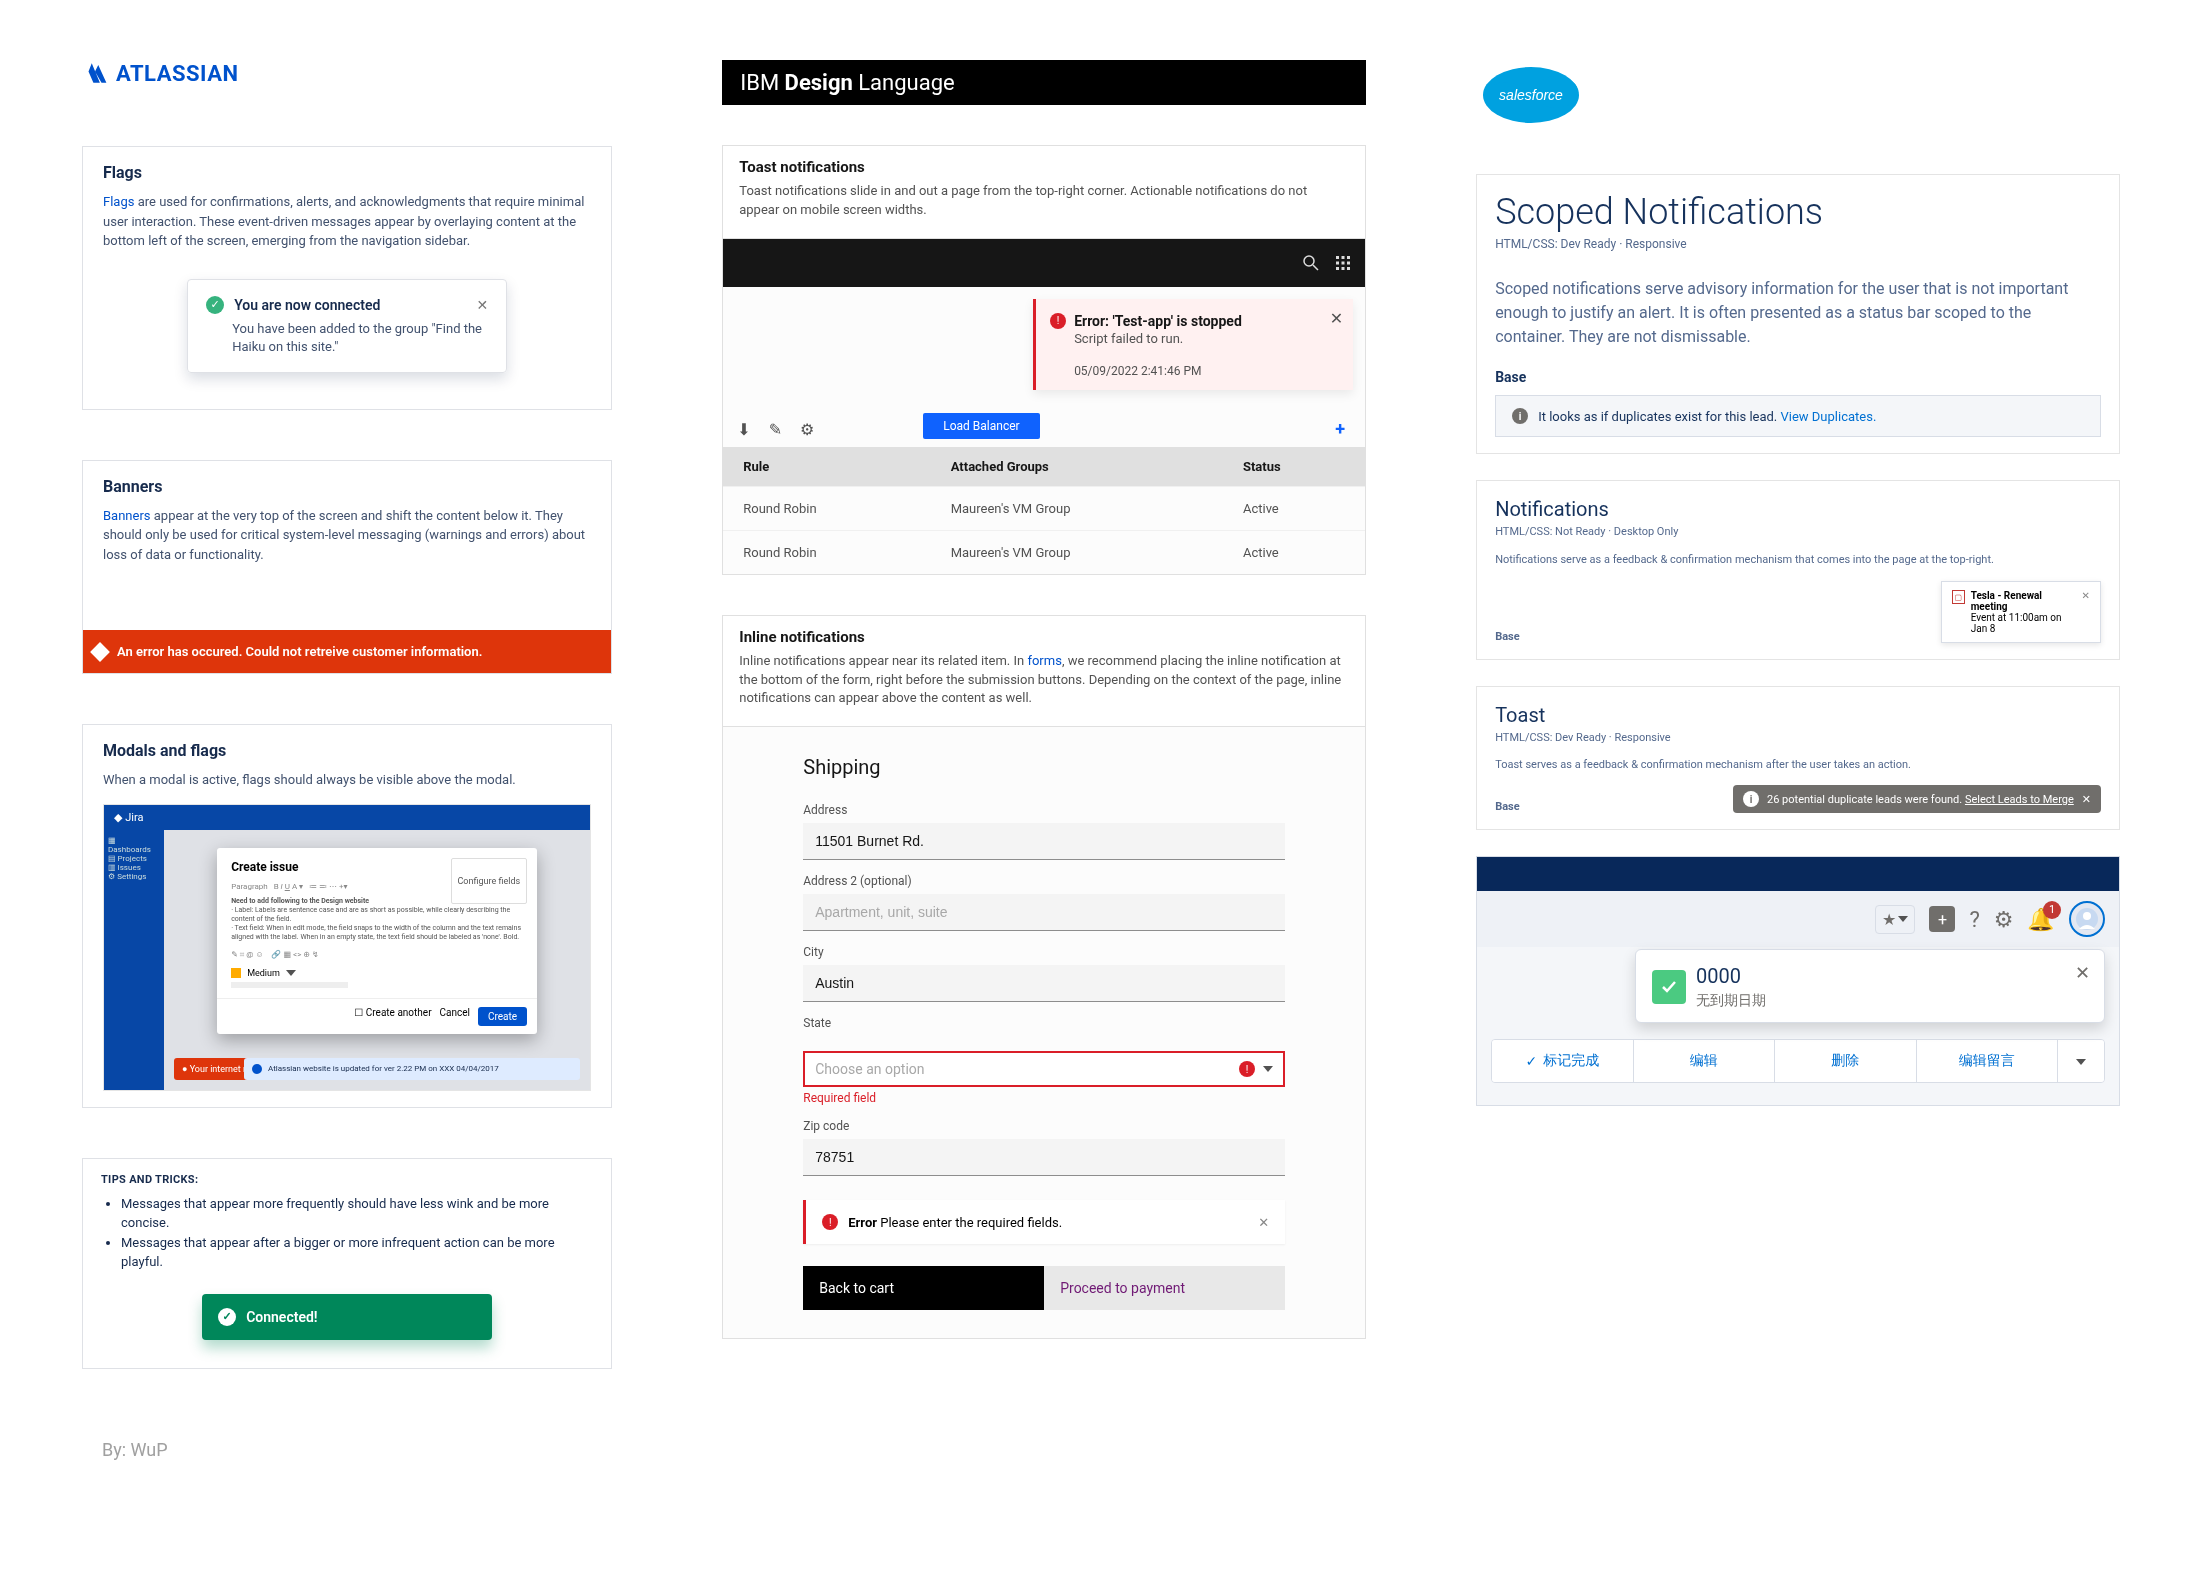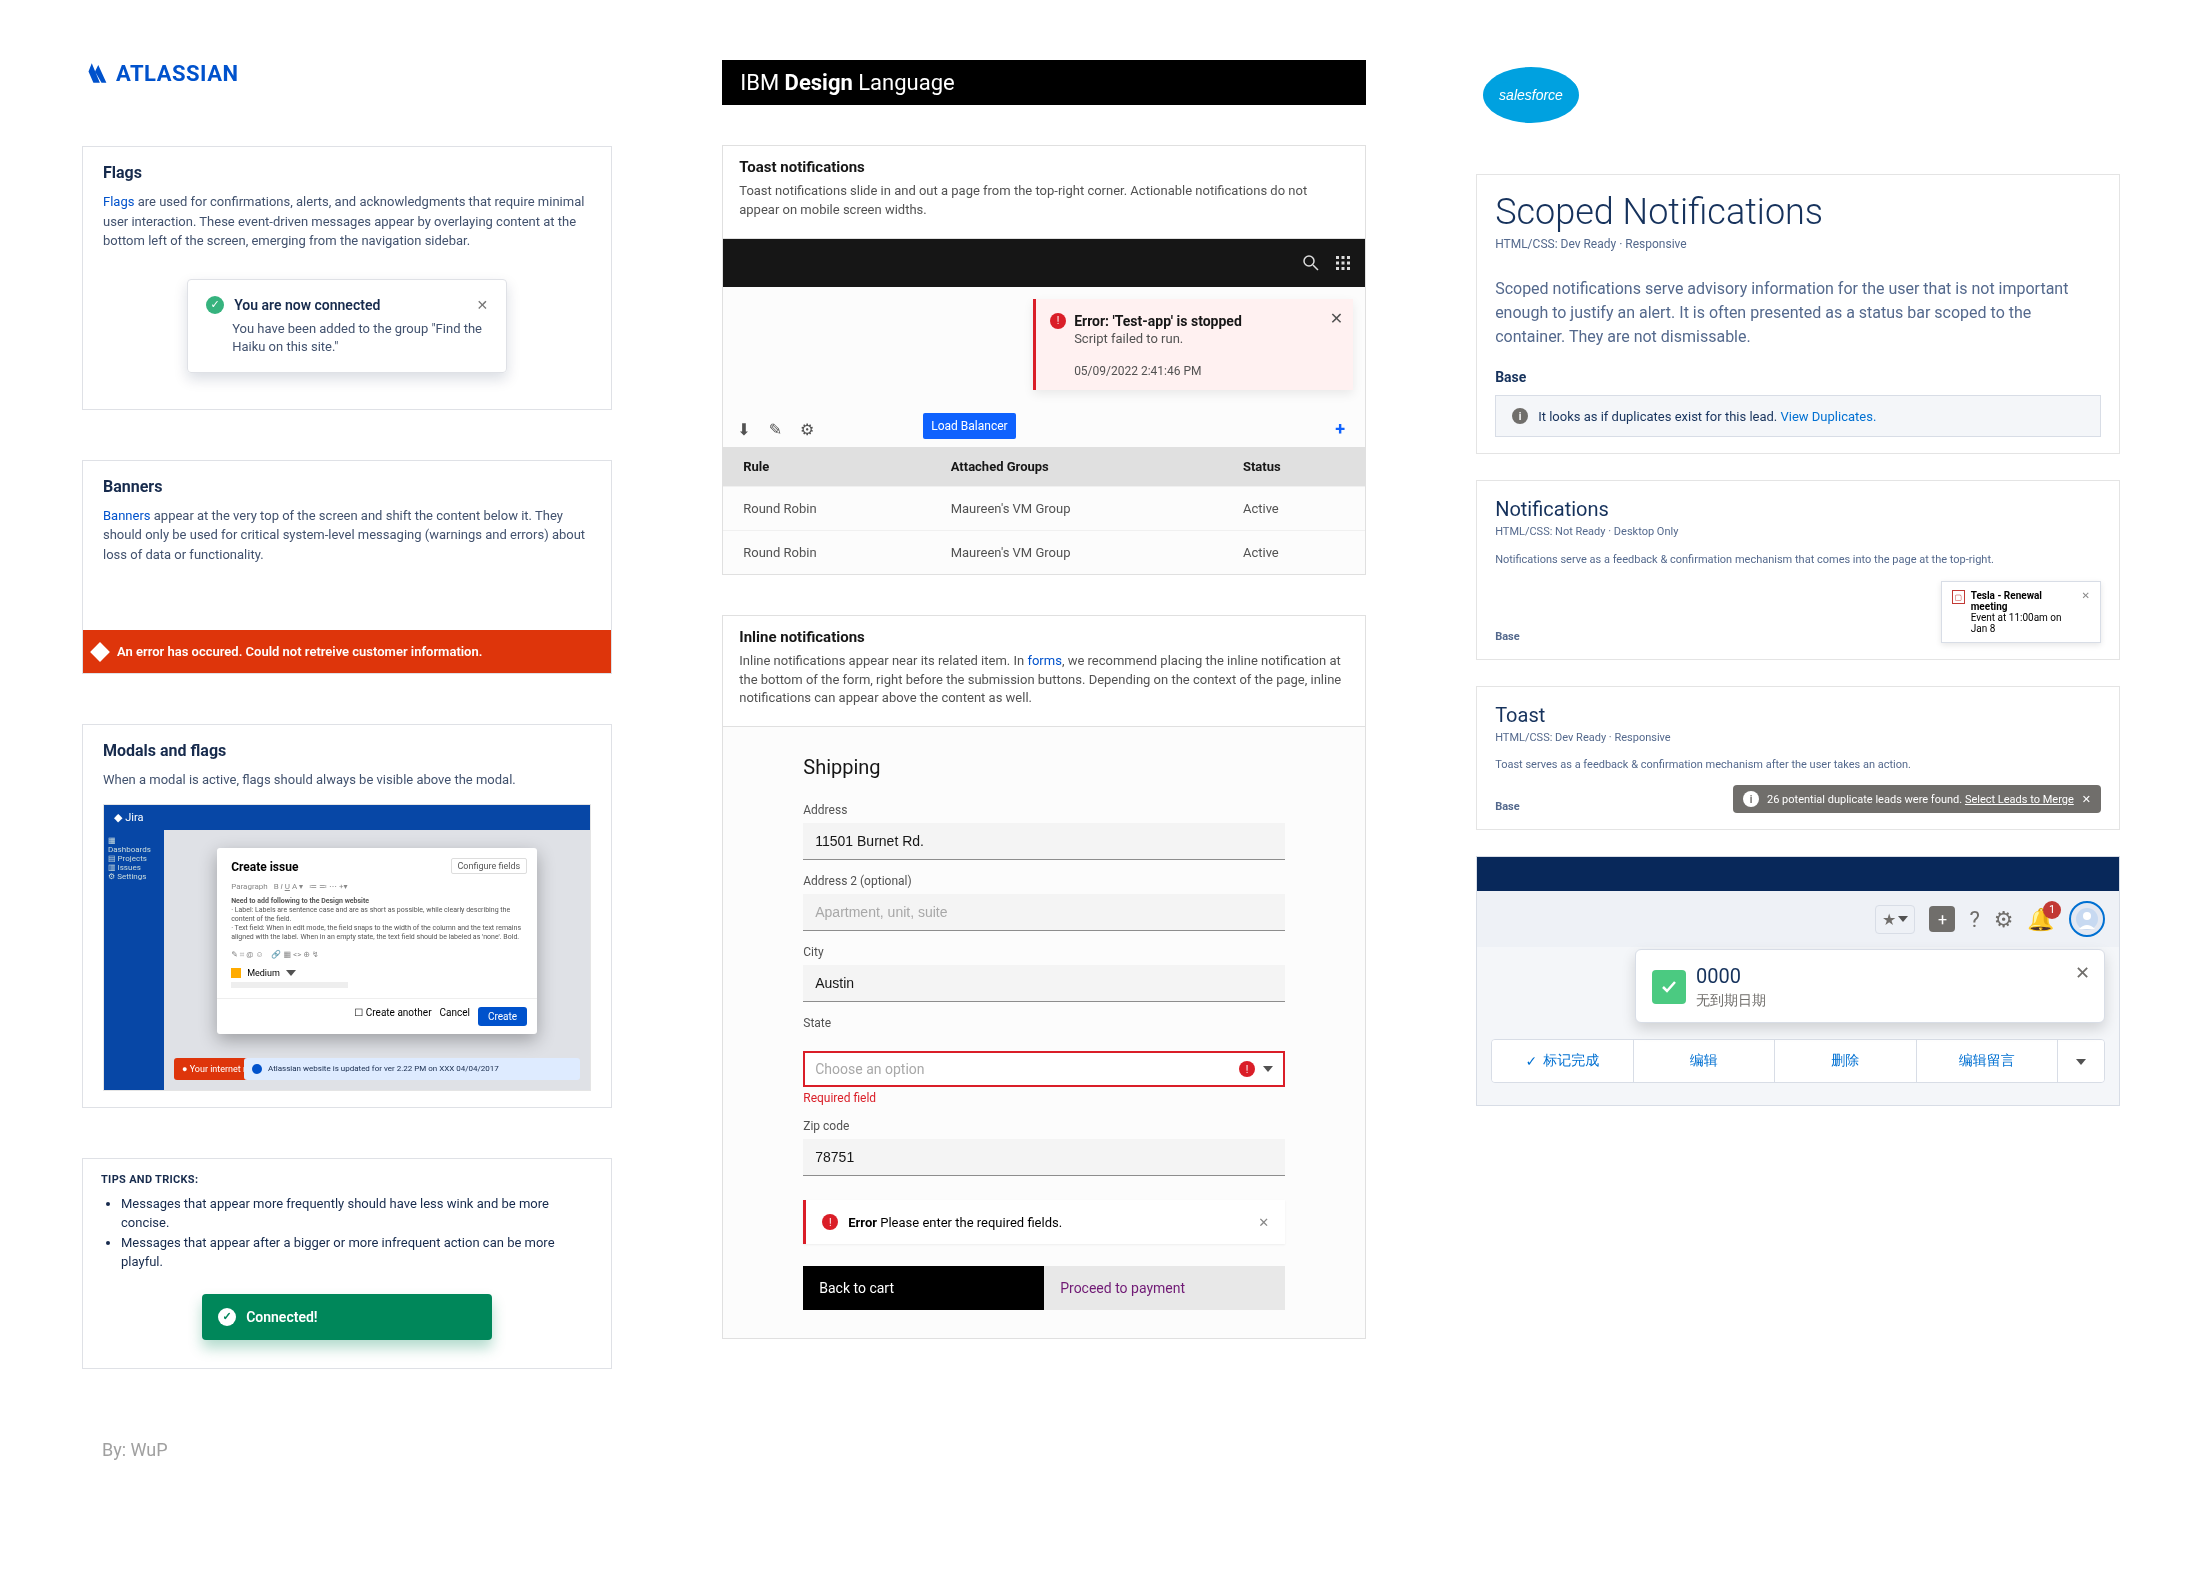--- a/index.html
+++ b/index.html
@@ -40,21 +40,21 @@
   .ibm-demo { border-top:1px solid #e0e0e0; margin:18px -16px -24px; padding:0; background:#fcfcfc; }
   .ibm-topbar { background:#161616; height:48px; display:flex; align-items:center; justify-content:flex-end; padding:0 12px; gap:12px; }
   .ibm-topbar .icw { width:20px; color:#fff; opacity:.85; }
   .ibm-toast { position:relative; min-height:160px; }
   .ibm-toast .tile { position:absolute; right:12px; top:12px; width:320px; background:#fff1f1; border-left:3px solid #da1e28; padding:14px 14px 12px 14px; box-shadow:0 4px 10px rgba(0,0,0,.08); }
   .ibm-toast .t-title { font-weight:700; font-size:14px; color:#161616; }
   .ibm-toast .t-body { font-size:13px; color:#525252; margin-top:2px; }
   .ibm-toast .t-time { font-size:12px; color:#525252; margin-top:18px; }
   .ibm-toast .t-close { position:absolute; top:10px; right:10px; color:#525252; cursor:pointer; }
   .ibm-toast .icons-row { position:absolute; bottom:8px; left:14px; display:flex; gap:18px; color:#525252; }
-  .ibm-toast .lb-pill { position:absolute; bottom:8px; left:200px; background:#0f62fe; color:#fff; font-size:12px; padding:6px 8px; border-radius:2px; }
+  .ibm-toast .lb-pill { position:absolute; bottom:8px; left:200px; background:#0f62fe; color:#fff; font-size:12px; padding:6px 20px; border-radius:2px; }
   .ibm-toast .plus { position:absolute; bottom:8px; right:20px; color:#0f62fe; font-size:18px; font-weight:700;}
   .ibm-table { width:100%; border-collapse:collapse; }
   .ibm-table th { text-align:left; background:#e0e0e0; font-size:13px; font-weight:700; padding:12px 20px; color:#161616;}
   .ibm-table td { font-size:13px; padding:14px 20px; color:#525252; border-top:1px solid #f0f0f0; }
   .ibm-form { padding:28px 80px 28px 80px; }
   .ibm-form h3 { font-size:20px; font-weight:400; margin-bottom:24px; color:#161616;}
   .ibm-form label { font-size:12px; color:#525252; display:block; margin-bottom:6px; margin-top:14px;}
   .ibm-form input, .ibm-form select { width:100%; background:#f4f4f4; border:none; border-bottom:1px solid #8d8d8d; padding:10px 12px; font-size:14px; color:#161616;}
   .ibm-form input::placeholder { color:#a8a8a8; }
   .ibm-form .select-err { border:2px solid #da1e28; background:#fff; display:flex; align-items:center; padding:8px 10px; color:#a8a8a8; font-size:14px;margin-top:21px;}
@@ -105,21 +105,21 @@
 
   
   .atl-jira { border:1px solid #e5e5e5;}
   .atl-jira .top { background:#0747A6; color:#fff; font-size:11px; padding:6px 10px;}
   .atl-jira .body { display:flex; background:#0747A6; min-height:260px;}
   .atl-jira .rail { width:60px; display:flex; flex-direction:column; padding:6px 4px; font-size:8px; color:#cdd;}
   .atl-jira .rail div{display:flex;align-items:center;gap:4px;}
   .atl-jira .stage { flex:1; background:#dfe1e6; position:relative; overflow:hidden;}
   .atl-modal { width:320px; background:#fff; border-radius:3px; margin:18px auto; padding:12px 14px; font-size:10px; position:relative; box-shadow:0 6px 18px rgba(0,0,0,.3);}
   .atl-modal .mh { font-weight:700; font-size:12px; margin-bottom:8px;}
-  .atl-modal .conf { position:absolute; top:10px; right:10px; font-size:9px; border:1px solid #ddd; padding:2px 6px; border-radius:2px; color:#555;}
+  .atl-modal .conf { position:absolute; top:10px; right:10px; font-size:9px; border:1px solid #ddd; padding:17px 6px; border-radius:2px; color:#555;}
   .atl-modal .fake { height:6px; background:#eee; margin:4px 0;} .atl-modal .fake.w40{width:40%;}
   .atl-modal .guide { font-size:7px; color:#555; line-height:1.3; margin-top:6px; }
   .atl-modalbar { border-top:1px solid #eee; margin:10px -14px -12px; padding:8px 10px; display:flex; justify-content:flex-end; gap:8px; font-size:10px;}
   .atl-modalbar .pc { background:#0052CC; color:#fff; padding:4px 10px; border-radius:3px;}
   .atl-red-flag { position:absolute; left:10px; bottom:10px; background:#DE350B; color:#fff; font-size:9px; padding:6px 8px; border-radius:3px;}
   .atl-info-row { position:absolute; left:80px; right:10px; bottom:10px; background:#deebff; color:#172b4d; font-size:8px; padding:6px 8px; border-radius:3px; display:flex; align-items:center; gap:6px;}
 </style>
 </head>
 <body>
 

